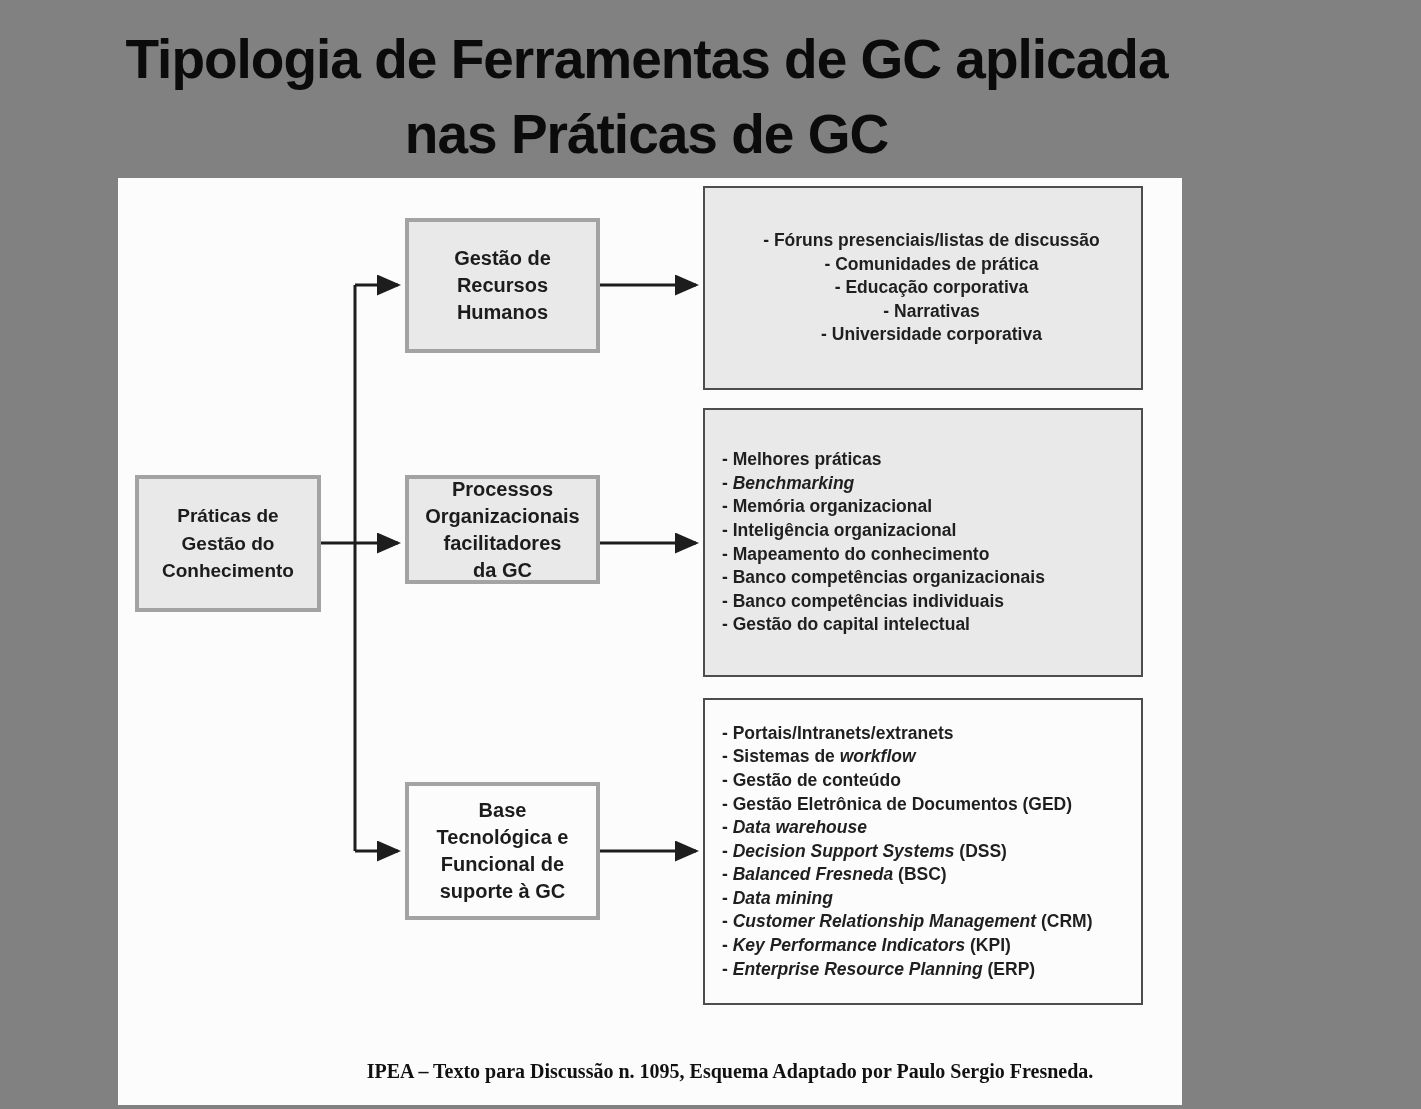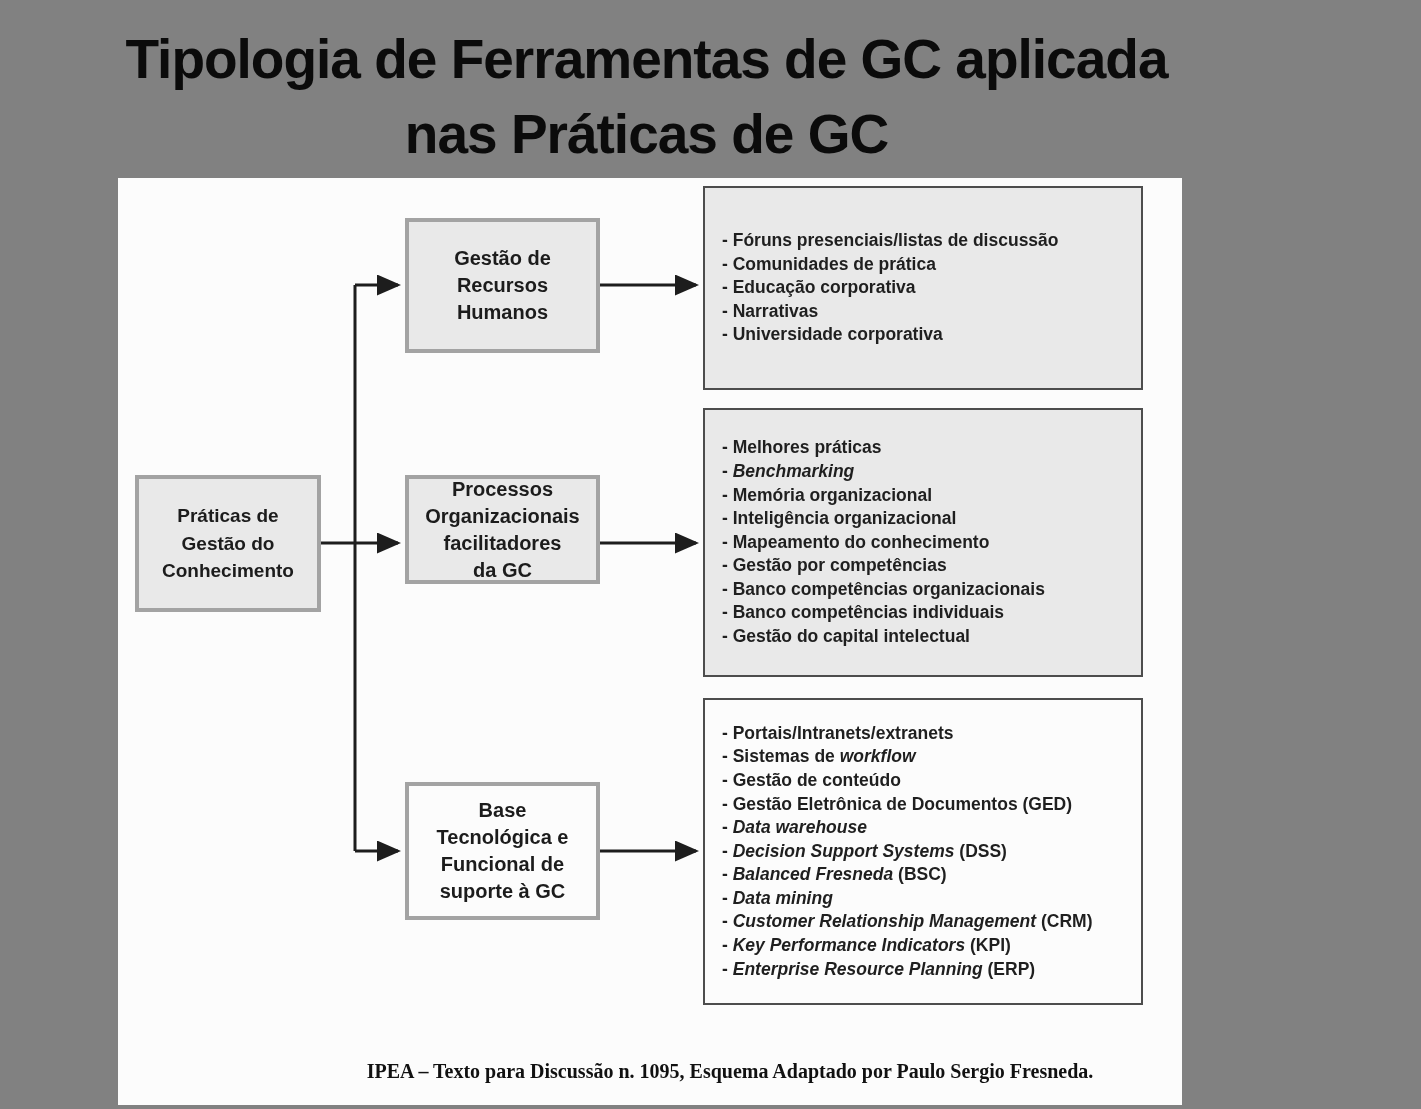--- a/index.html
+++ b/index.html
@@ -41,21 +41,21 @@
   .cat-box   { left:287px; width:195px; font-size:20px; line-height:1.35; }
   .cat-hr    { top:40px;  height:135px; }
   .cat-proc  { top:297px; height:109px; }
   .cat-tech  { top:604px; height:138px; }
   .list-box {
     position:absolute; left:585px; width:440px;
     border:2px solid #4d4d4d; box-sizing:border-box;
     display:flex; flex-direction:column; justify-content:center;
     padding-left:17px;
   }
-  .list-hr   { top:8px;   height:204px; }
+  .list-hr   { top:8px;   height:204px;text-align:center; }
   .list-proc { top:230px; height:269px; }
   .list-tech { top:520px; height:307px; }
   .item {
     font-size:17.5px; font-weight:bold; line-height:23.6px;
     color:#1f1f1f;
     white-space:nowrap;
   }
   .item .it { font-style:italic; }
   .caption {
     position:absolute; left:160px; right:0; top:882px;
@@ -113,21 +113,20 @@
       <div class="item"><span>- Narrativas</span></div>
       <div class="item"><span>- Universidade corporativa</span></div>
     </div>
 
   <div class="list-box fill-gray list-proc">
       <div class="item"><span>- Melhores práticas</span></div>
       <div class="item"><span>- </span><span class="it">Benchmarking</span></div>
       <div class="item"><span>- Memória organizacional</span></div>
       <div class="item"><span>- Inteligência organizacional</span></div>
       <div class="item"><span>- Mapeamento do conhecimento</span></div>
-      <div class="item"><span>- Gestão por competências</span></div>
       <div class="item"><span>- Banco competências organizacionais</span></div>
       <div class="item"><span>- Banco competências individuais</span></div>
       <div class="item"><span>- Gestão do capital intelectual</span></div>
     </div>
 
   <div class="list-box fill-white list-tech">
       <div class="item"><span>- Portais/Intranets/extranets</span></div>
       <div class="item"><span>- Sistemas de </span><span class="it">workflow</span></div>
       <div class="item"><span>- Gestão de conteúdo</span></div>
       <div class="item"><span>- Gestão Eletrônica de Documentos (GED)</span></div>

